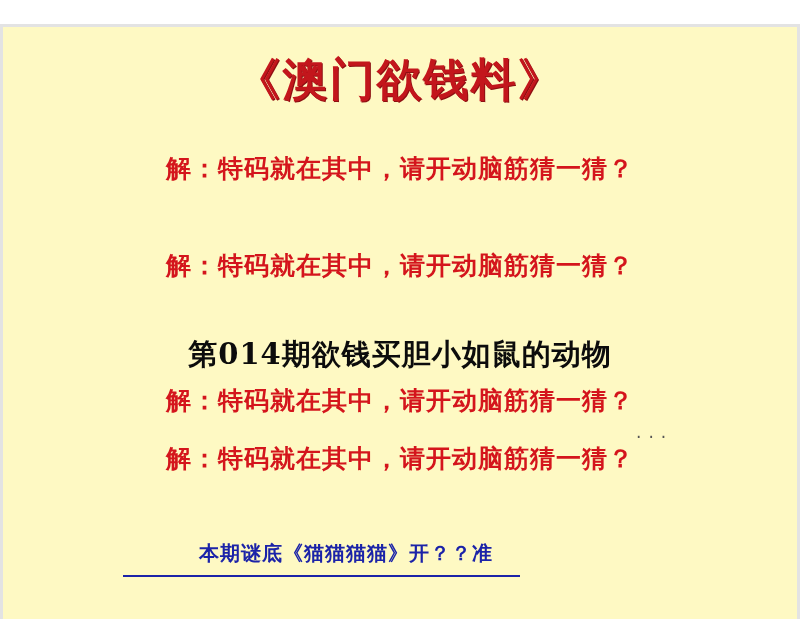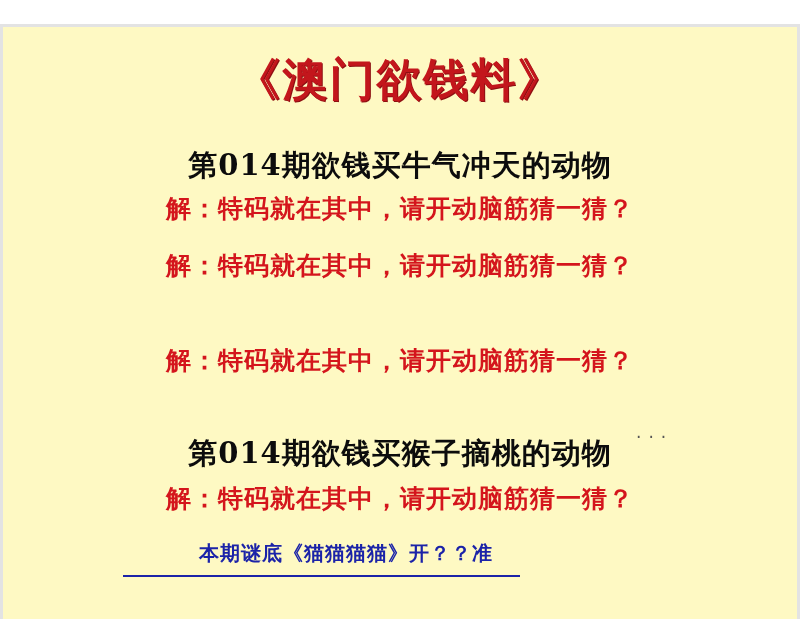--- a/index.html
+++ b/index.html
@@ -116,36 +116,35 @@
 <div class="page">
 
   <div class="edge-top"></div>
   <div class="edge-bottom"></div>
   <div class="edge-left"></div>
   <div class="edge-right"></div>
 
   <div class="title">《澳门欲钱料》</div>
 
   <div class="block b1">
-    <div class="line-q">第014期欲钱买牛气冲天的动物</div>
     <div class="line-a">解：特码就在其中，请开动脑筋猜一猜？</div>
   </div>
 
   <div class="block b2">
     <div class="line-a">解：特码就在其中，请开动脑筋猜一猜？</div>
   </div>
 
   <div class="block b3">
+    <div class="line-q">第014期欲钱买胆小如鼠的动物</div>
     <div class="line-a">解：特码就在其中，请开动脑筋猜一猜？</div>
   </div>
 
   <div class="dots">...</div>
 
   <div class="block b4">
-    <div class="line-q">第014期欲钱买猴子摘桃的动物</div>
     <div class="line-a">解：特码就在其中，请开动脑筋猜一猜？</div>
   </div>
 
   <div class="answer-wrap">
     <span class="answer-text">本期谜底《猫猫猫猫》开？？准</span>
   </div>
   <div class="underline"></div>
 
 </div>
 

